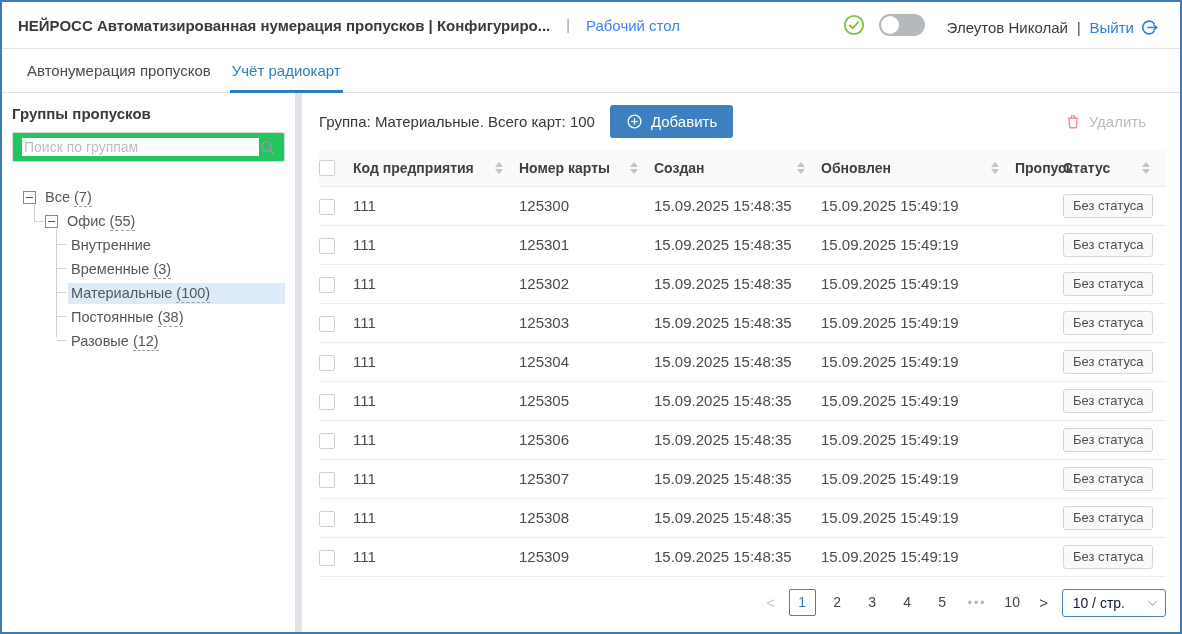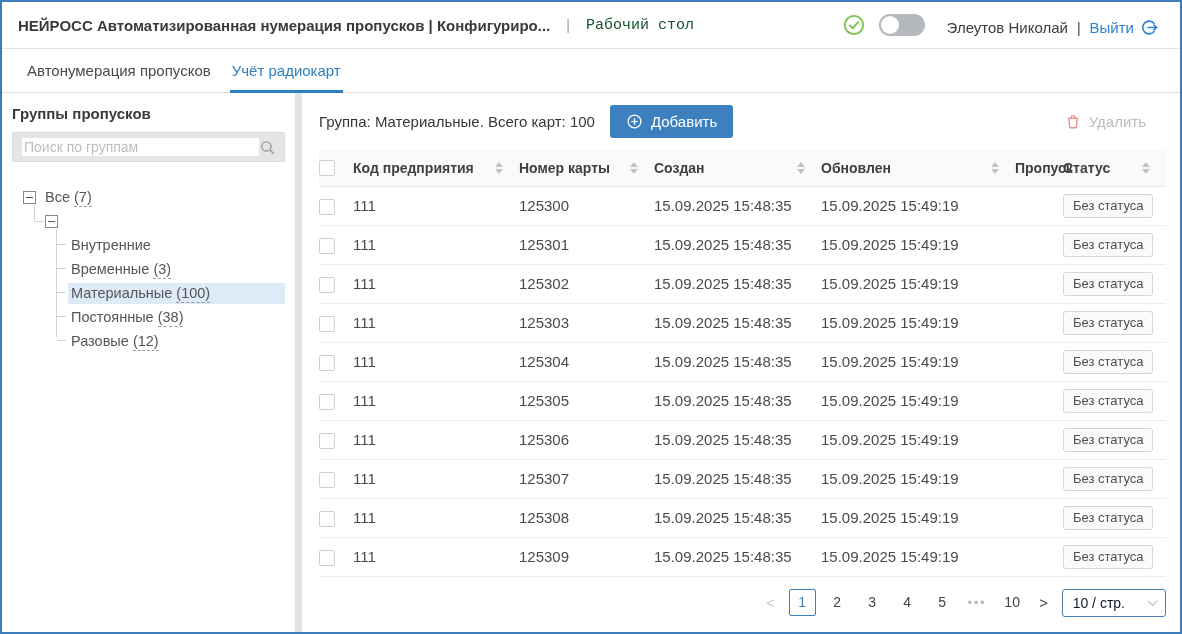--- a/index.html
+++ b/index.html
@@ -8,21 +8,21 @@
     width:1182px; height:634px; margin:0 auto;
     border:2px solid #3e7cb9; background:#fff;
     font-family:"Liberation Sans", sans-serif;
     display:flex; flex-direction:column; overflow:hidden;
   }
 
   
   .app-header { flex:0 0 47px; display:flex; align-items:center; padding:0 22px 0 16px; border-bottom:1px solid #e4e4e4; background:#fff; }
   .app-title { font-weight:bold; font-size:15px; color:#3a3a3a; white-space:nowrap; }
   .hdr-divider { color:#9a9a9a; margin:0 16px; font-size:14px; }
-  .desktop-link { color:#14532d; font-size:15px; text-decoration:none; cursor:pointer; white-space:nowrap;font-family:Liberation Mono, monospace; }
+  .desktop-link { color:#3b82f6; font-size:15px; text-decoration:none; cursor:pointer; white-space:nowrap; }
   .hdr-right { margin-left:auto; display:flex; align-items:flex-end; }
   .check-ic { width:22px; height:22px; display:block; }
   .toggle { width:46px; height:22px; background:#b5b8bd; border-radius:11px; position:relative; margin:0 22px 0 14px; cursor:pointer; }
   .toggle .knob { position:absolute; left:2px; top:2px; width:18px; height:18px; background:#fff; border-radius:50%; }
   .user-name { font-size:15px; color:#3c3c3c; white-space:nowrap; }
   .user-divider { color:#3c3c3c; margin:0 9px; font-size:14px; }
   .logout { display:inline-flex; align-items:center; gap:7px; color:#2b7fd4; font-size:15px; cursor:pointer; text-decoration:none; }
 
   
   .tab-bar { flex:0 0 44px; display:flex; align-items:flex-end; gap:21px; padding-left:25px; border-bottom:1px solid #e0e0e0; background:#fff; }
@@ -30,21 +30,21 @@
   .tab.active { color:#2e7fc1; }
   .tab.active::after { content:''; position:absolute; left:-2px; right:-2px; bottom:-1px; height:3px; background:#2e7fc1; }
 
   
   .body { flex:1; display:flex; min-height:0; }
 
   
   .sidebar { flex:0 0 300px; width:300px; position:relative; padding:12px 17px 0 10px; }
   .sidebar-scrollbar { position:absolute; top:0; bottom:0; right:0; width:7px; background:#e0e3e8; }
   .sidebar-title { font-weight:bold; font-size:15px; color:#3a3a3a; margin:0 0 10px 0; }
-  .search-box { height:30px; border:1px solid #d9d9d9; border-radius:2px; display:flex; align-items:center; padding:0 8px 0 9px; background:#e5e5e5; }
+  .search-box { height:30px; border:1px solid #d9d9d9; border-radius:2px; display:flex; align-items:center; padding:0 8px 0 9px; background:#22c55e; }
   .search-box input { flex:1; border:none; outline:none; font-family:inherit; font-size:14px; color:#555; min-width:0; }
   .search-box input::placeholder { color:#bdbdbd; }
   .search-ic { flex:0 0 auto; display:block; cursor:pointer; }
 
   .tree { margin-top:16px; font-size:14.5px; color:#565656; position:relative; }
   .tree-row { display:flex; align-items:center; height:24px; position:relative; cursor:pointer; }
   .tree-row.lvl0 { padding-left:11px;margin-top:23px; }
   .tree-row.lvl1 { padding-left:33px; }
   .tree-children { position:relative; }
   .tree-children .tree-row { padding-left:56px; }
@@ -131,20 +131,21 @@
           <line x1="15.5" y1="15.5" x2="21" y2="21"></line>
         </svg>
       </div>
       <div class="tree">
           <div class="tree-row lvl0">
             <span class="expander"></span>
             <span class="tree-label"><span>Все</span> <span class="count">(7)</span></span>
           </div>
           <div class="tree-row lvl1">
             <span class="expander"></span>
+            <span class="tree-label"><span>Офис</span> <span class="count">(55)</span></span>
           </div>
           <div class="tree-children">
             <div class="tree-row lvl2">
               <span class="tree-label"><span>Внутренние</span></span>
             </div>
             <div class="tree-row lvl2">
               <span class="tree-label"><span>Временные</span> <span class="count">(3)</span></span>
             </div>
             <div class="tree-row lvl2 sel">
               <span class="tree-label"><span>Материальные</span> <span class="count">(100)</span></span>

